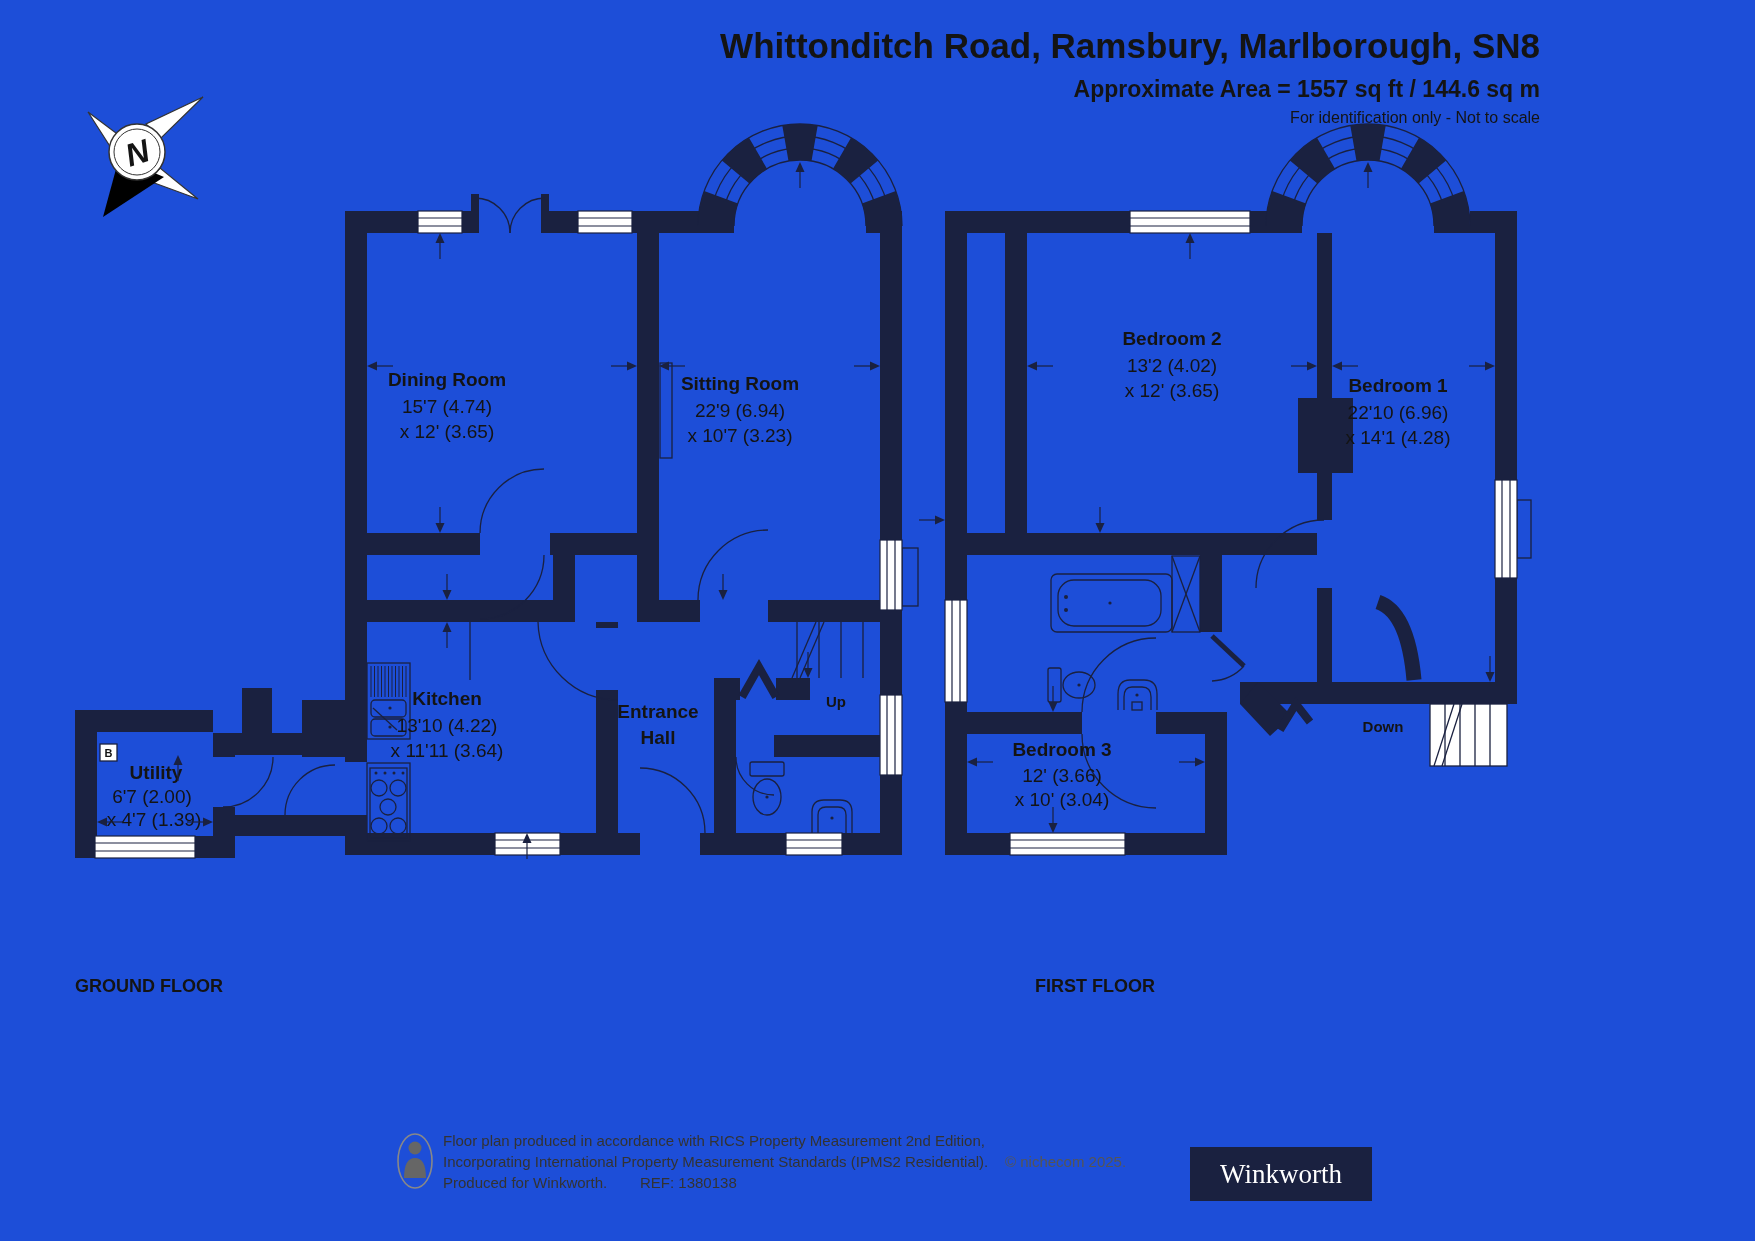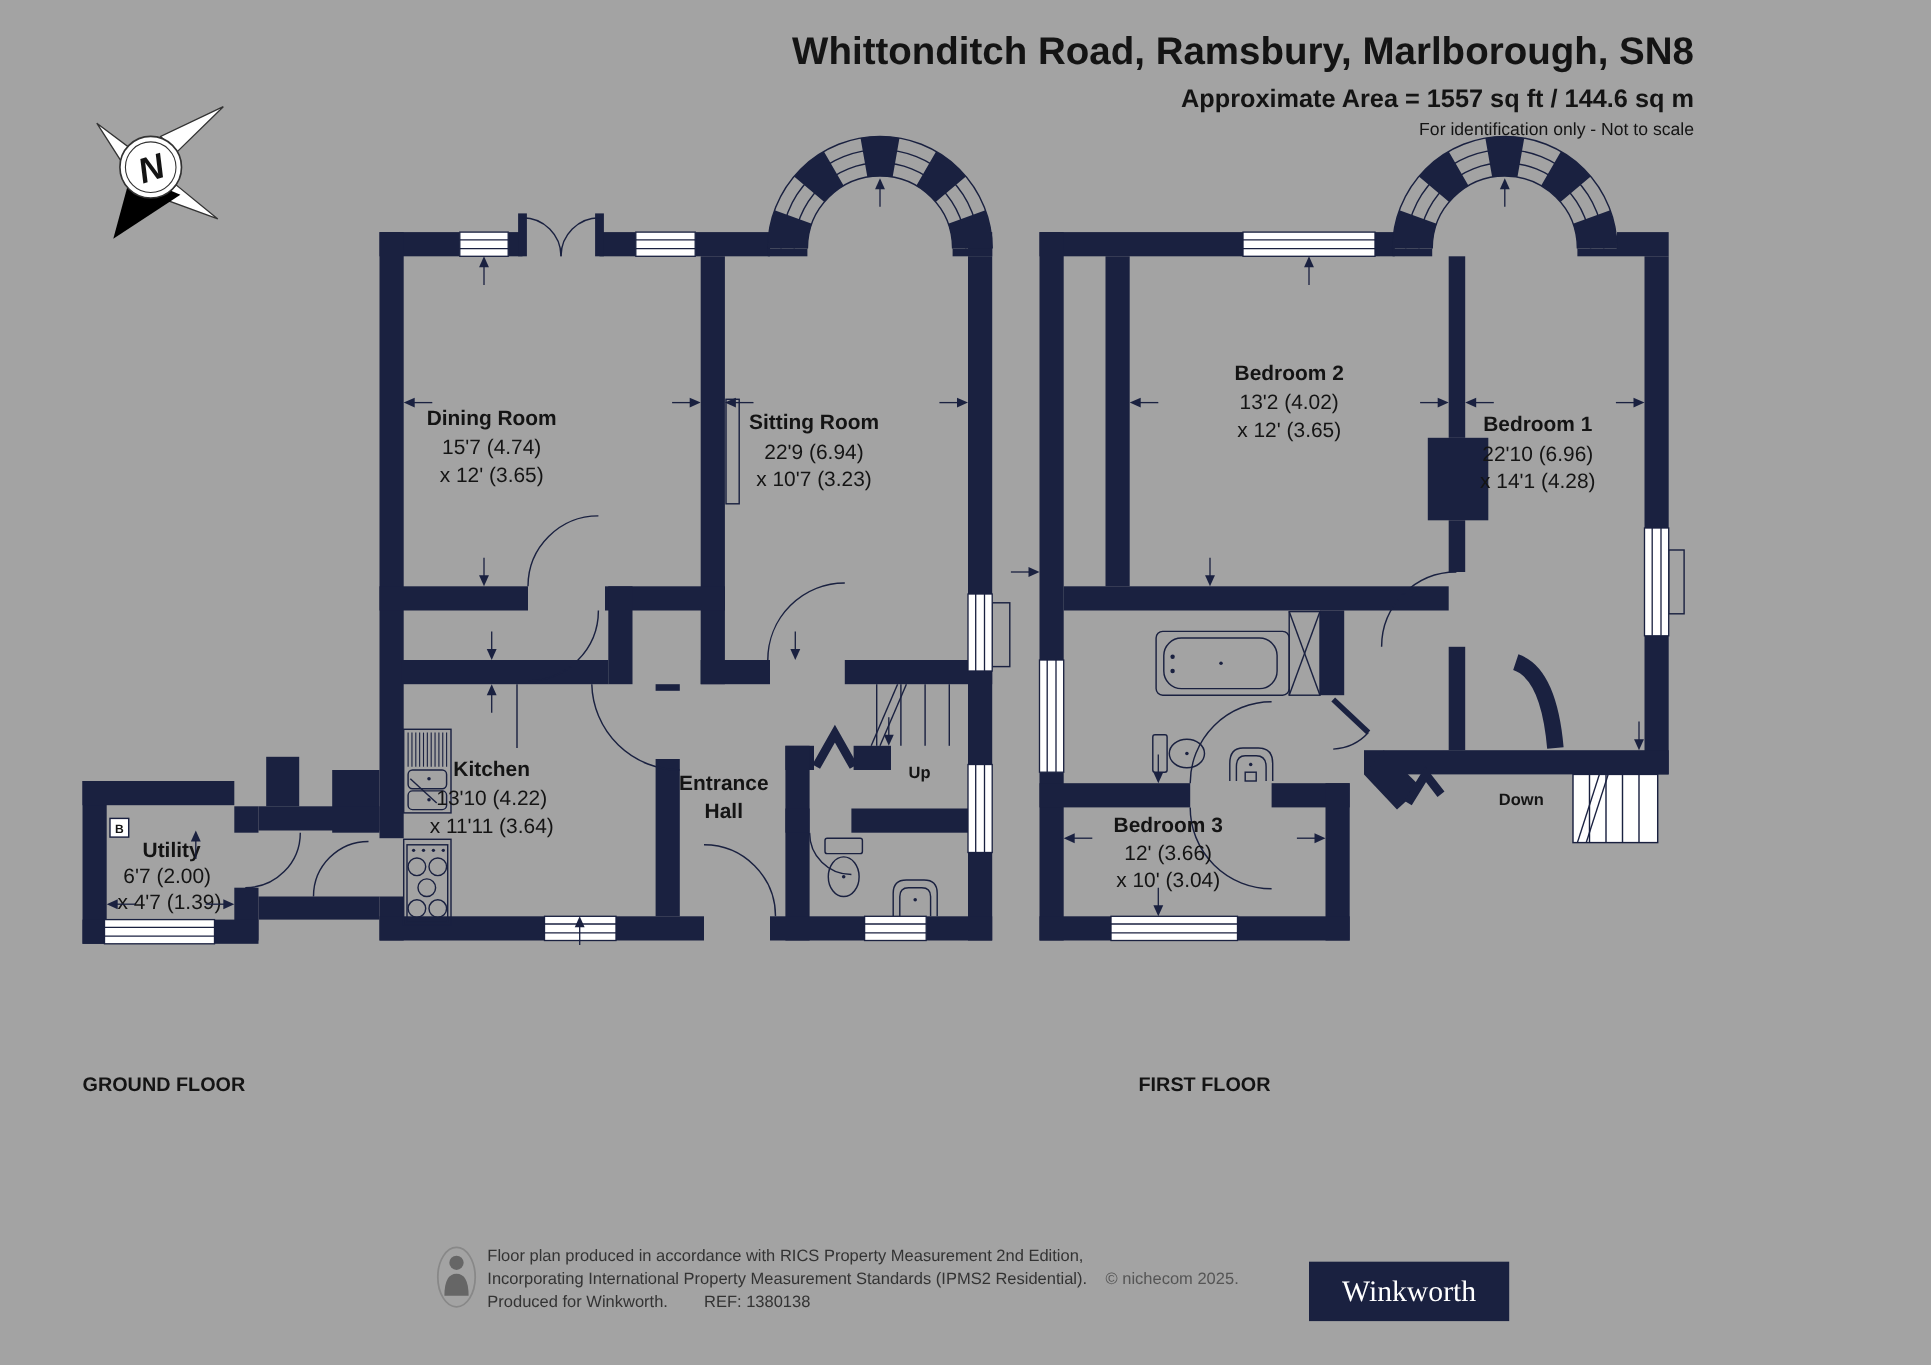--- a/index.html
+++ b/index.html
@@ -1,16 +1,16 @@
 <!DOCTYPE html>
 <html><head>
 <meta charset="utf-8">
 <style>
   html,body{margin:0;padding:0;background:#fff;}
-  #page{position:relative;width:1755px;height:1241px;background:#a3a3a3;overflow:hidden;
+  #page{position:relative;width:1755px;height:1241px;background:#1d4ed8;overflow:hidden;
         font-family:"Liberation Sans",sans-serif;}
   svg{display:block}
   text{fill:#141414;font-family:"Liberation Sans",sans-serif;}
   .title{font-size:35px;font-weight:bold;}
   .area{font-size:23px;font-weight:bold;}
   .note{font-size:16px;}
   .floorlab{font-size:18px;font-weight:bold;}
   .rn{font-size:19px;font-weight:bold;text-anchor:middle;}
   .rd{font-size:19px;text-anchor:middle;}
   .sm{font-size:15px;font-weight:bold;}

